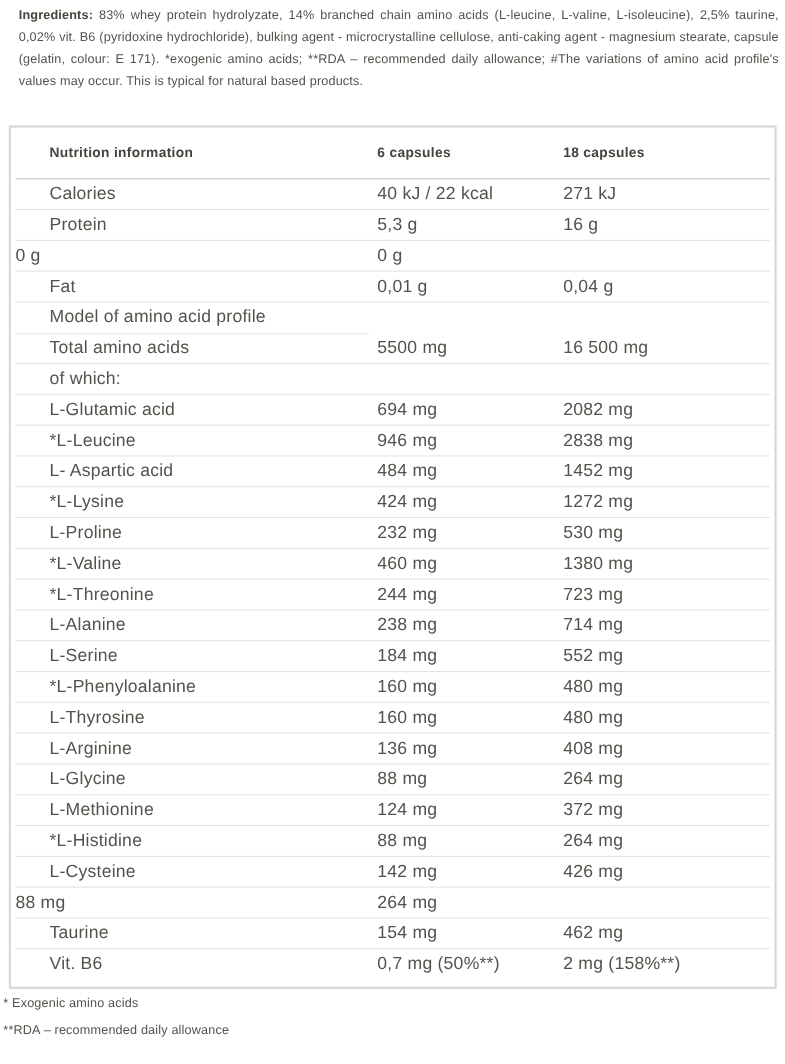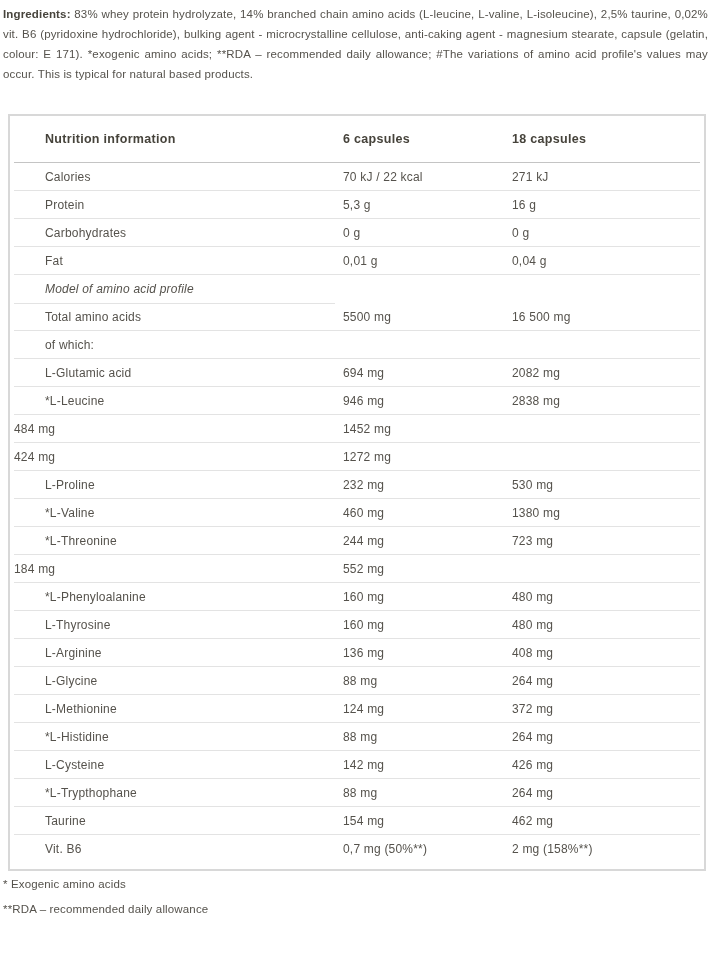--- a/index.html
+++ b/index.html
@@ -7,21 +7,21 @@
   body {
     width: 714px;
     height: 967px;
     font-family: "Liberation Sans", sans-serif;
     color: #55524c;
     overflow: hidden;
   }
 
   
   .ingredients {
-    padding: 4px 3px 0 3px;
+    padding: 4px 3px 0 17px;
     width: 711px;
     text-align: justify;
     font-size: 11.5px;
     line-height: 20px;
     letter-spacing: 0.15px;
     color: #55524c;
   }
   .ingredients b { color: #47443c; }
 
   
@@ -43,28 +43,28 @@
     color: #46433b;
   }
   .thead .c1 { padding-left: 31px; }
 
   .row {
     display: grid;
     grid-template-columns: 329px 169px 1fr;
     height: 28px;
     align-items: center;
     border-bottom: 1px solid #e3e3e3;
-    font-size: 12px;
+    font-size: 16px;
     letter-spacing: 0.2px;
     color: #55524c;
     position: relative;
   }
   .row .c1 { padding-left: 31px; }
   .row:last-child { border-bottom: none; }
-  .row.partial { border-bottom: none; font-style: italic; }
+  .row.partial { border-bottom: none; }
   .row.partial::after {
     content: "";
     position: absolute;
     left: 0;
     bottom: -1px;
     width: 321px;
     height: 1px;
     background: #e3e3e3;
   }
 
@@ -80,32 +80,31 @@
 
 <div class="table-box">
   <div class="thead">
     <div class="c1">Nutrition information</div>
     <div class="c2">6 capsules</div>
     <div class="c3">18 capsules</div>
   </div>
   <div>
   <div class="row">
     <div class="cell c1">Calories</div>
-    <div class="cell c2">70 kJ / 22 kcal</div>
+    <div class="cell c2">40 kJ / 22 kcal</div>
     <div class="cell c3">271 kJ</div>
   </div>
 
   <div class="row">
     <div class="cell c1">Protein</div>
     <div class="cell c2">5,3 g</div>
     <div class="cell c3">16 g</div>
   </div>
 
   <div class="row">
-    <div class="cell c1">Carbohydrates</div>
     <div class="cell c2">0 g</div>
     <div class="cell c3">0 g</div>
   </div>
 
   <div class="row">
     <div class="cell c1">Fat</div>
     <div class="cell c2">0,01 g</div>
     <div class="cell c3">0,04 g</div>
   </div>
 
@@ -133,25 +132,27 @@
     <div class="cell c3">2082 mg</div>
   </div>
 
   <div class="row">
     <div class="cell c1">*L-Leucine</div>
     <div class="cell c2">946 mg</div>
     <div class="cell c3">2838 mg</div>
   </div>
 
   <div class="row">
+    <div class="cell c1">L- Aspartic acid</div>
     <div class="cell c2">484 mg</div>
     <div class="cell c3">1452 mg</div>
   </div>
 
   <div class="row">
+    <div class="cell c1">*L-Lysine</div>
     <div class="cell c2">424 mg</div>
     <div class="cell c3">1272 mg</div>
   </div>
 
   <div class="row">
     <div class="cell c1">L-Proline</div>
     <div class="cell c2">232 mg</div>
     <div class="cell c3">530 mg</div>
   </div>
 
@@ -161,22 +162,28 @@
     <div class="cell c3">1380 mg</div>
   </div>
 
 
   <div class="row">
     <div class="cell c1">*L-Threonine</div>
     <div class="cell c2">244 mg</div>
     <div class="cell c3">723 mg</div>
   </div>
 
-
-  <div class="row">
+  <div class="row">
+    <div class="cell c1">L-Alanine</div>
+    <div class="cell c2">238 mg</div>
+    <div class="cell c3">714 mg</div>
+  </div>
+
+  <div class="row">
+    <div class="cell c1">L-Serine</div>
     <div class="cell c2">184 mg</div>
     <div class="cell c3">552 mg</div>
   </div>
 
   <div class="row">
     <div class="cell c1">*L-Phenyloalanine</div>
     <div class="cell c2">160 mg</div>
     <div class="cell c3">480 mg</div>
   </div>
 
@@ -210,21 +217,20 @@
     <div class="cell c3">264 mg</div>
   </div>
 
   <div class="row">
     <div class="cell c1">L-Cysteine</div>
     <div class="cell c2">142 mg</div>
     <div class="cell c3">426 mg</div>
   </div>
 
   <div class="row">
-    <div class="cell c1">*L-Trypthophane</div>
     <div class="cell c2">88 mg</div>
     <div class="cell c3">264 mg</div>
   </div>
 
   <div class="row">
     <div class="cell c1">Taurine</div>
     <div class="cell c2">154 mg</div>
     <div class="cell c3">462 mg</div>
   </div>
 

